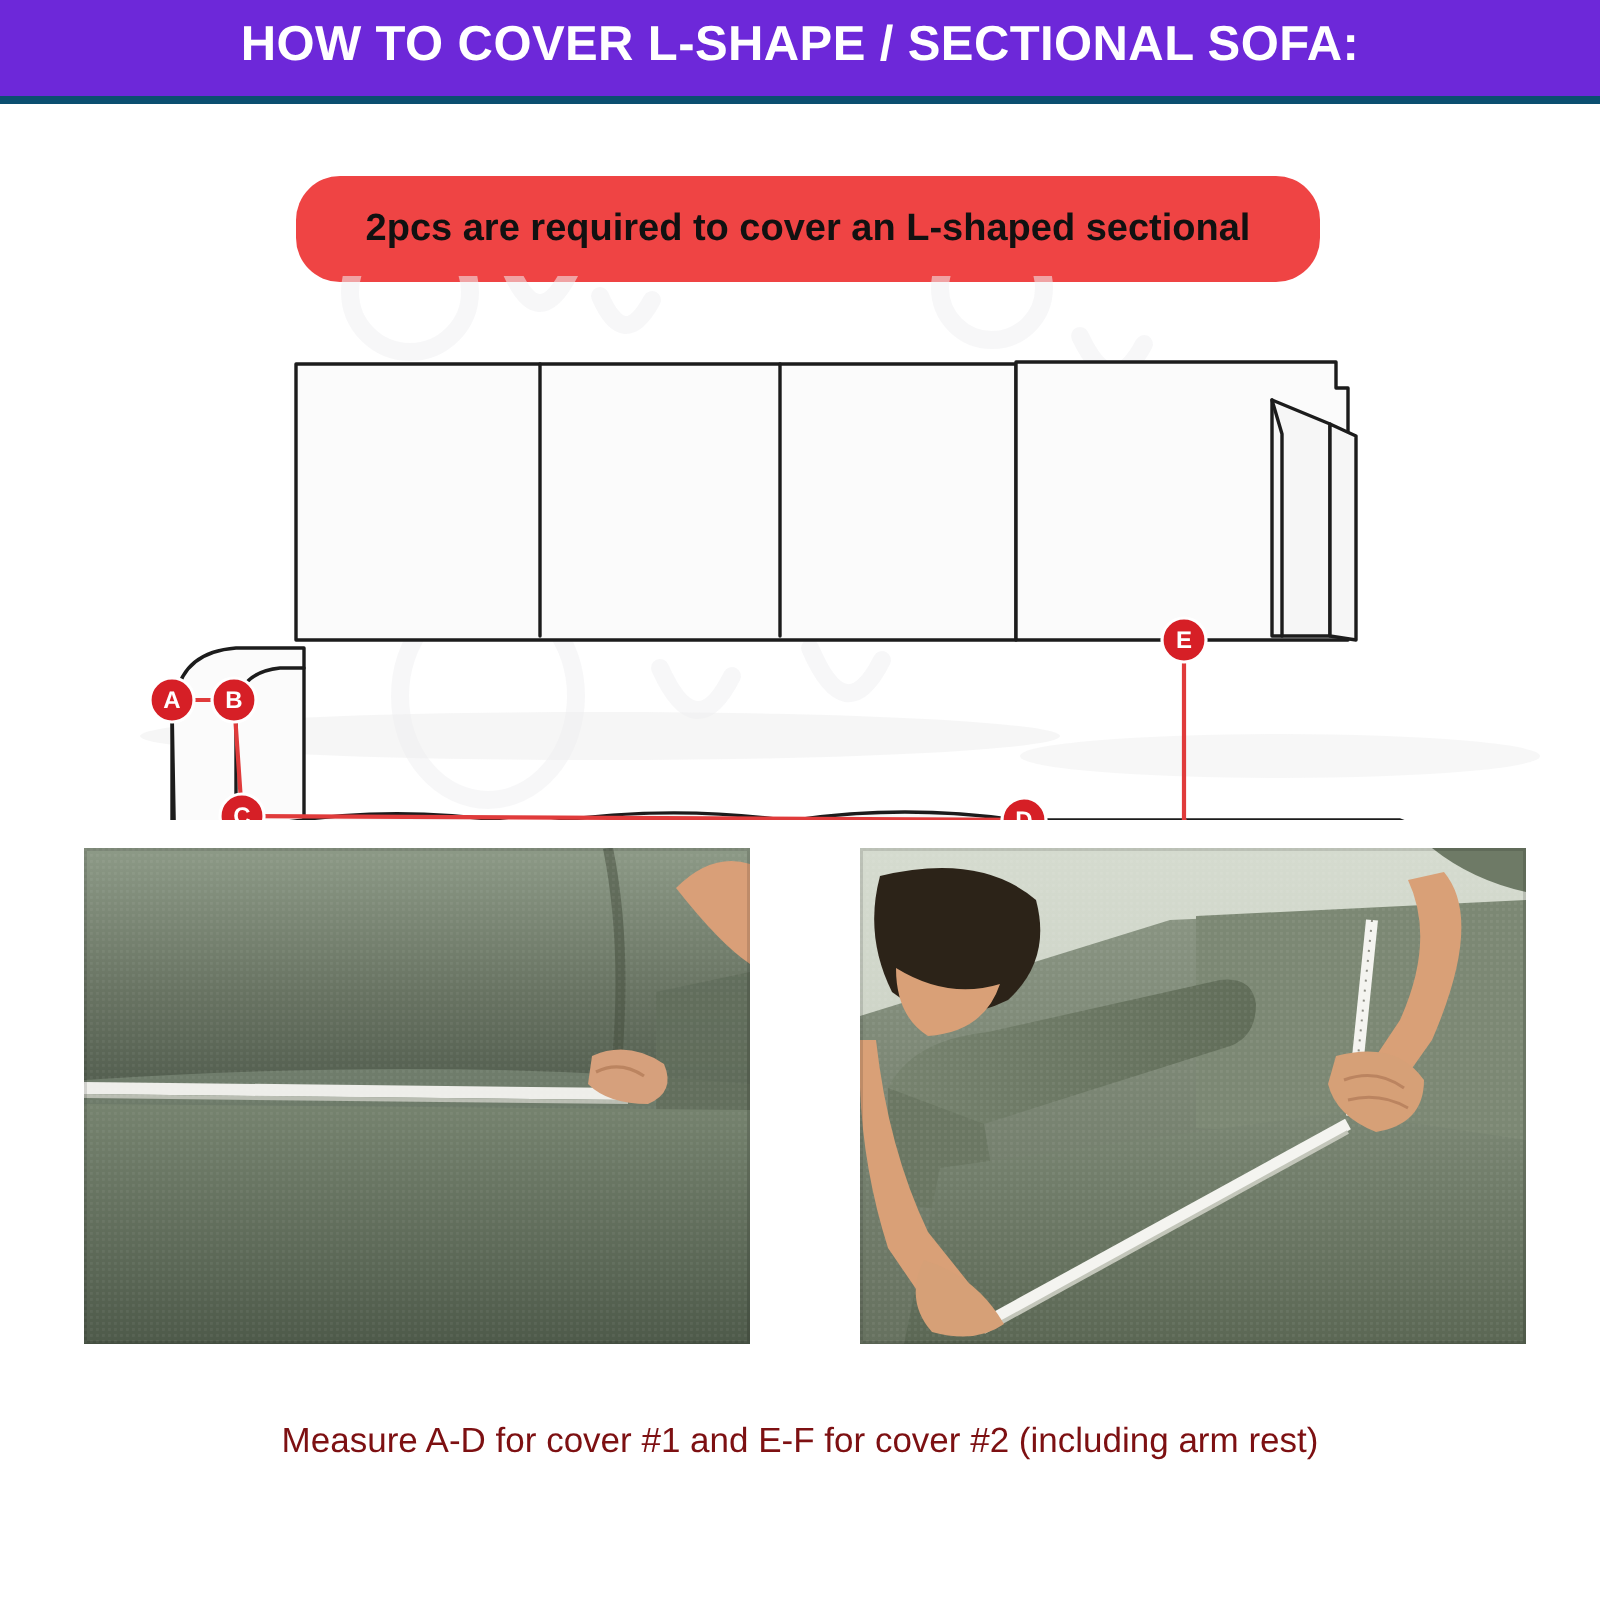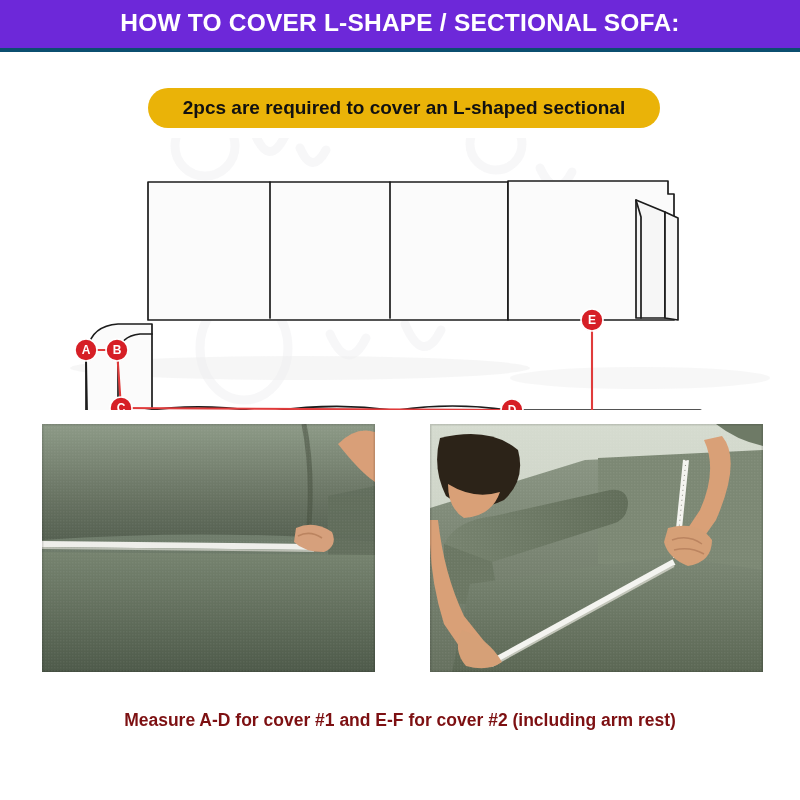--- a/index.html
+++ b/index.html
@@ -34,22 +34,22 @@
     font-weight: bold;
     letter-spacing: 0.2px;
     white-space: nowrap;
     transform: translateY(-1px);
   }
 
   
   #subtitle-pill {
     position: absolute;
     left: 148px; top: 88px;
-    width: 512px; height: 40px;
-    background: #eab308;
+    width: 512px; height: 53px;
+    background: #ef4444;
     border-radius: 22px;
     display: flex;
     align-items: center;
     justify-content: center;
     box-sizing: border-box;
   }
   #subtitle-text {
     color: #111111;
     font-size: 19px;
     font-weight: bold;
@@ -111,21 +111,21 @@
     position: absolute;
     left: 0; top: 700px;
     width: 800px; height: 40px;
     display: flex;
     align-items: center;
     justify-content: center;
   }
   #footer-text {
     color: #7d1012;
     font-size: 17.5px;
-    font-weight: bold;
+    font-weight: normal;
     white-space: nowrap;
   }
 </style>
 </head>
 <body>
 
 <div id="header-banner">
   <div id="header-title">HOW TO COVER L-SHAPE / SECTIONAL SOFA:</div>
 </div>
 

